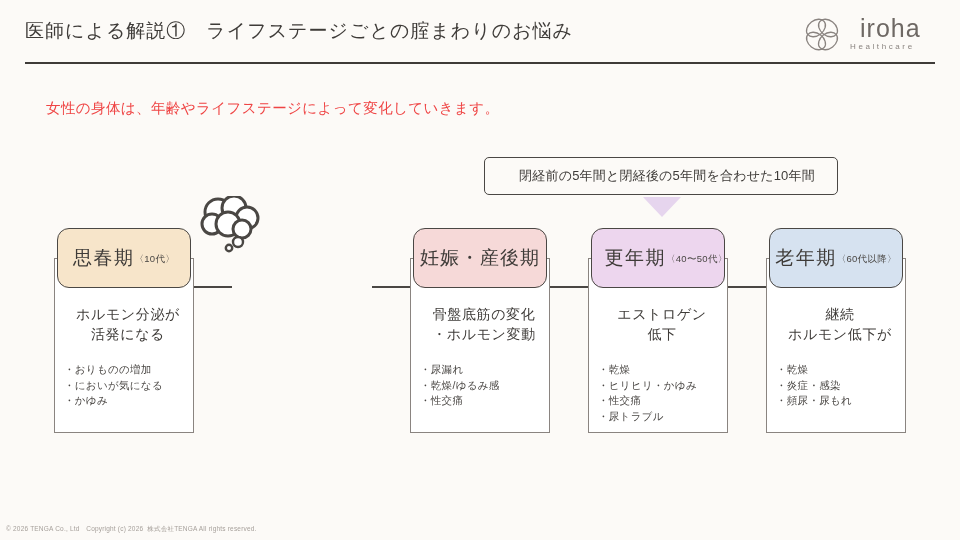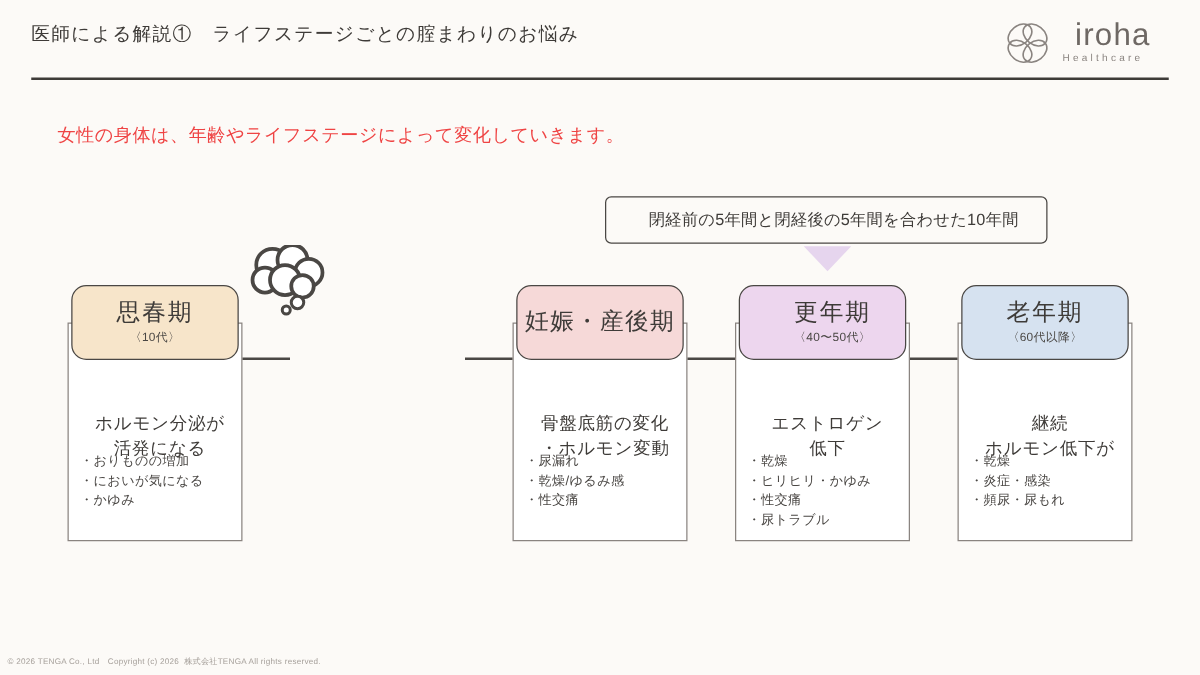--- a/index.html
+++ b/index.html
@@ -9,21 +9,21 @@
     font-family:"Liberation Sans", sans-serif;
     color:#3C3A38;
     position:relative;
     overflow:hidden;
   }
 
   
   #header { position:absolute; left:0; top:0; width:960px; height:66px; }
   #page-title {
     position:absolute; left:25px; top:18px;
-    font-size:15px; font-weight:400; letter-spacing:1px;
+    font-size:19px; font-weight:400; letter-spacing:1px;
     color:#3E3B38; white-space:pre;
   }
   #header-rule {
     position:absolute; left:25px; top:62px; width:910px; height:2px;
     background:#3E3B38;
   }
 
   
   #logo { position:absolute; right:18px; top:14px; width:140px; height:44px; }
   #logo-mark { position:absolute; left:0; top:3px; width:40px; height:36px; }
@@ -65,38 +65,38 @@
   .stage { position:absolute; top:0; width:140px; height:205px; }
 
   .stage-body {
     position:absolute; left:0; top:30px; width:140px; height:175px;
     background:#FFFFFF; border:1.2px solid #8A8480;
   }
 
   .stage-head {
     position:absolute; left:3px; top:0; width:134px; height:60px;
     border:1.4px solid #4A4744; border-radius:12px;
-    display:flex; flex-direction:column;
+    display:flex; flex-direction:row;
     align-items:center; justify-content:center;
     z-index:3;
   }
   .stage-name {
     font-size:19px; font-weight:400; color:#3E3B38; letter-spacing:1.5px;
     line-height:22px; white-space:nowrap;
   }
   .stage-age {
     font-size:9.5px; color:#4A4744; letter-spacing:.3px; margin-top:2px;
     white-space:nowrap;
   }
   .stage-head.noage .stage-name { letter-spacing:1px; }
 
   .stage-lead {
     position:absolute; left:0; top:76px; width:148px;
     text-align:center; font-size:14px; line-height:20px;
-    color:#3E3B38; letter-spacing:.6px; z-index:2;margin-top:24px;
+    color:#3E3B38; letter-spacing:.6px; z-index:2;
   }
 
   .stage-list {
     position:absolute; left:10px; top:134px; width:130px;
     font-size:10.5px; line-height:15.5px; color:#4A4744;
     letter-spacing:.3px; list-style:none; z-index:2;
   }
   .stage-list li { white-space:nowrap; }
   .stage-list li::before { content:"・"; }
 

